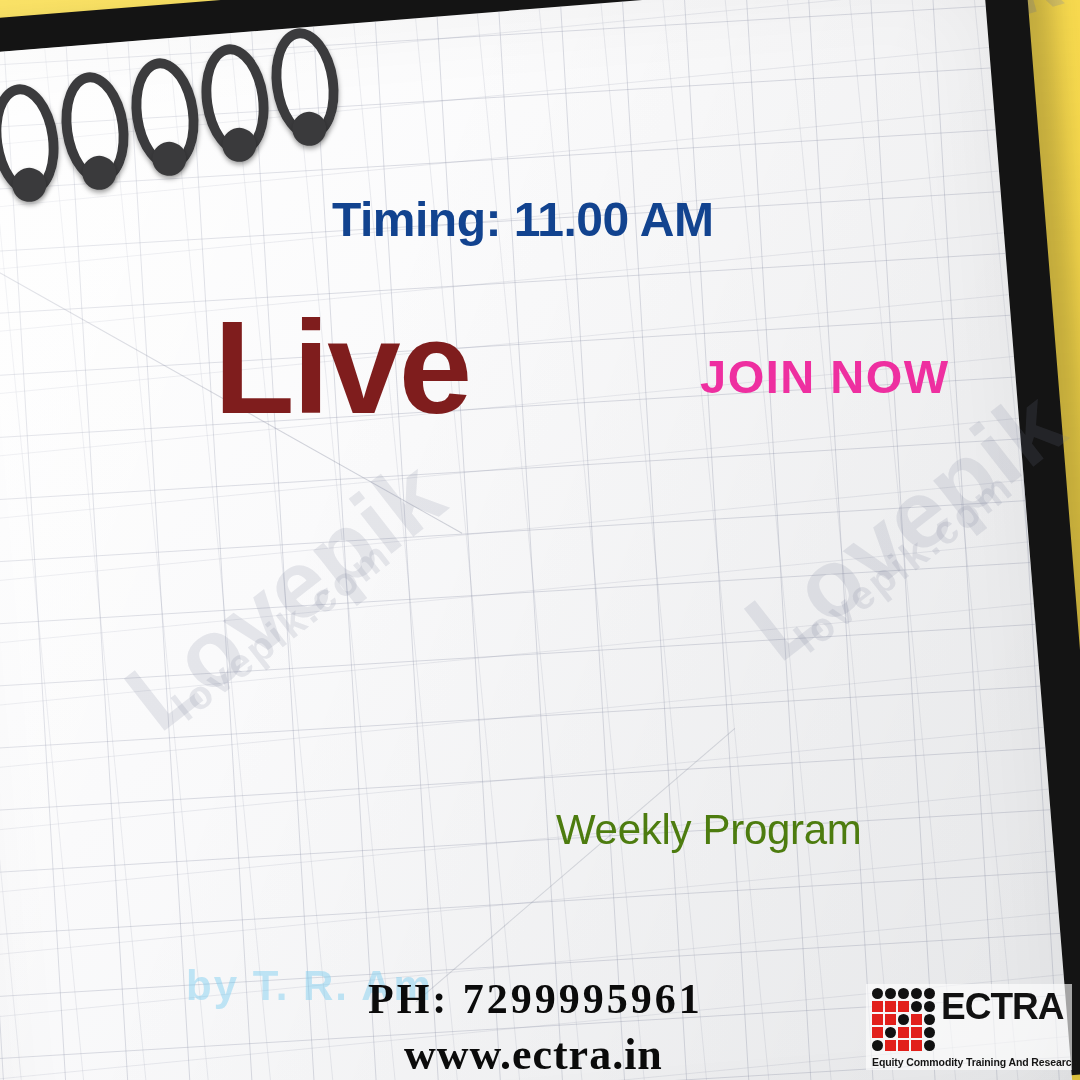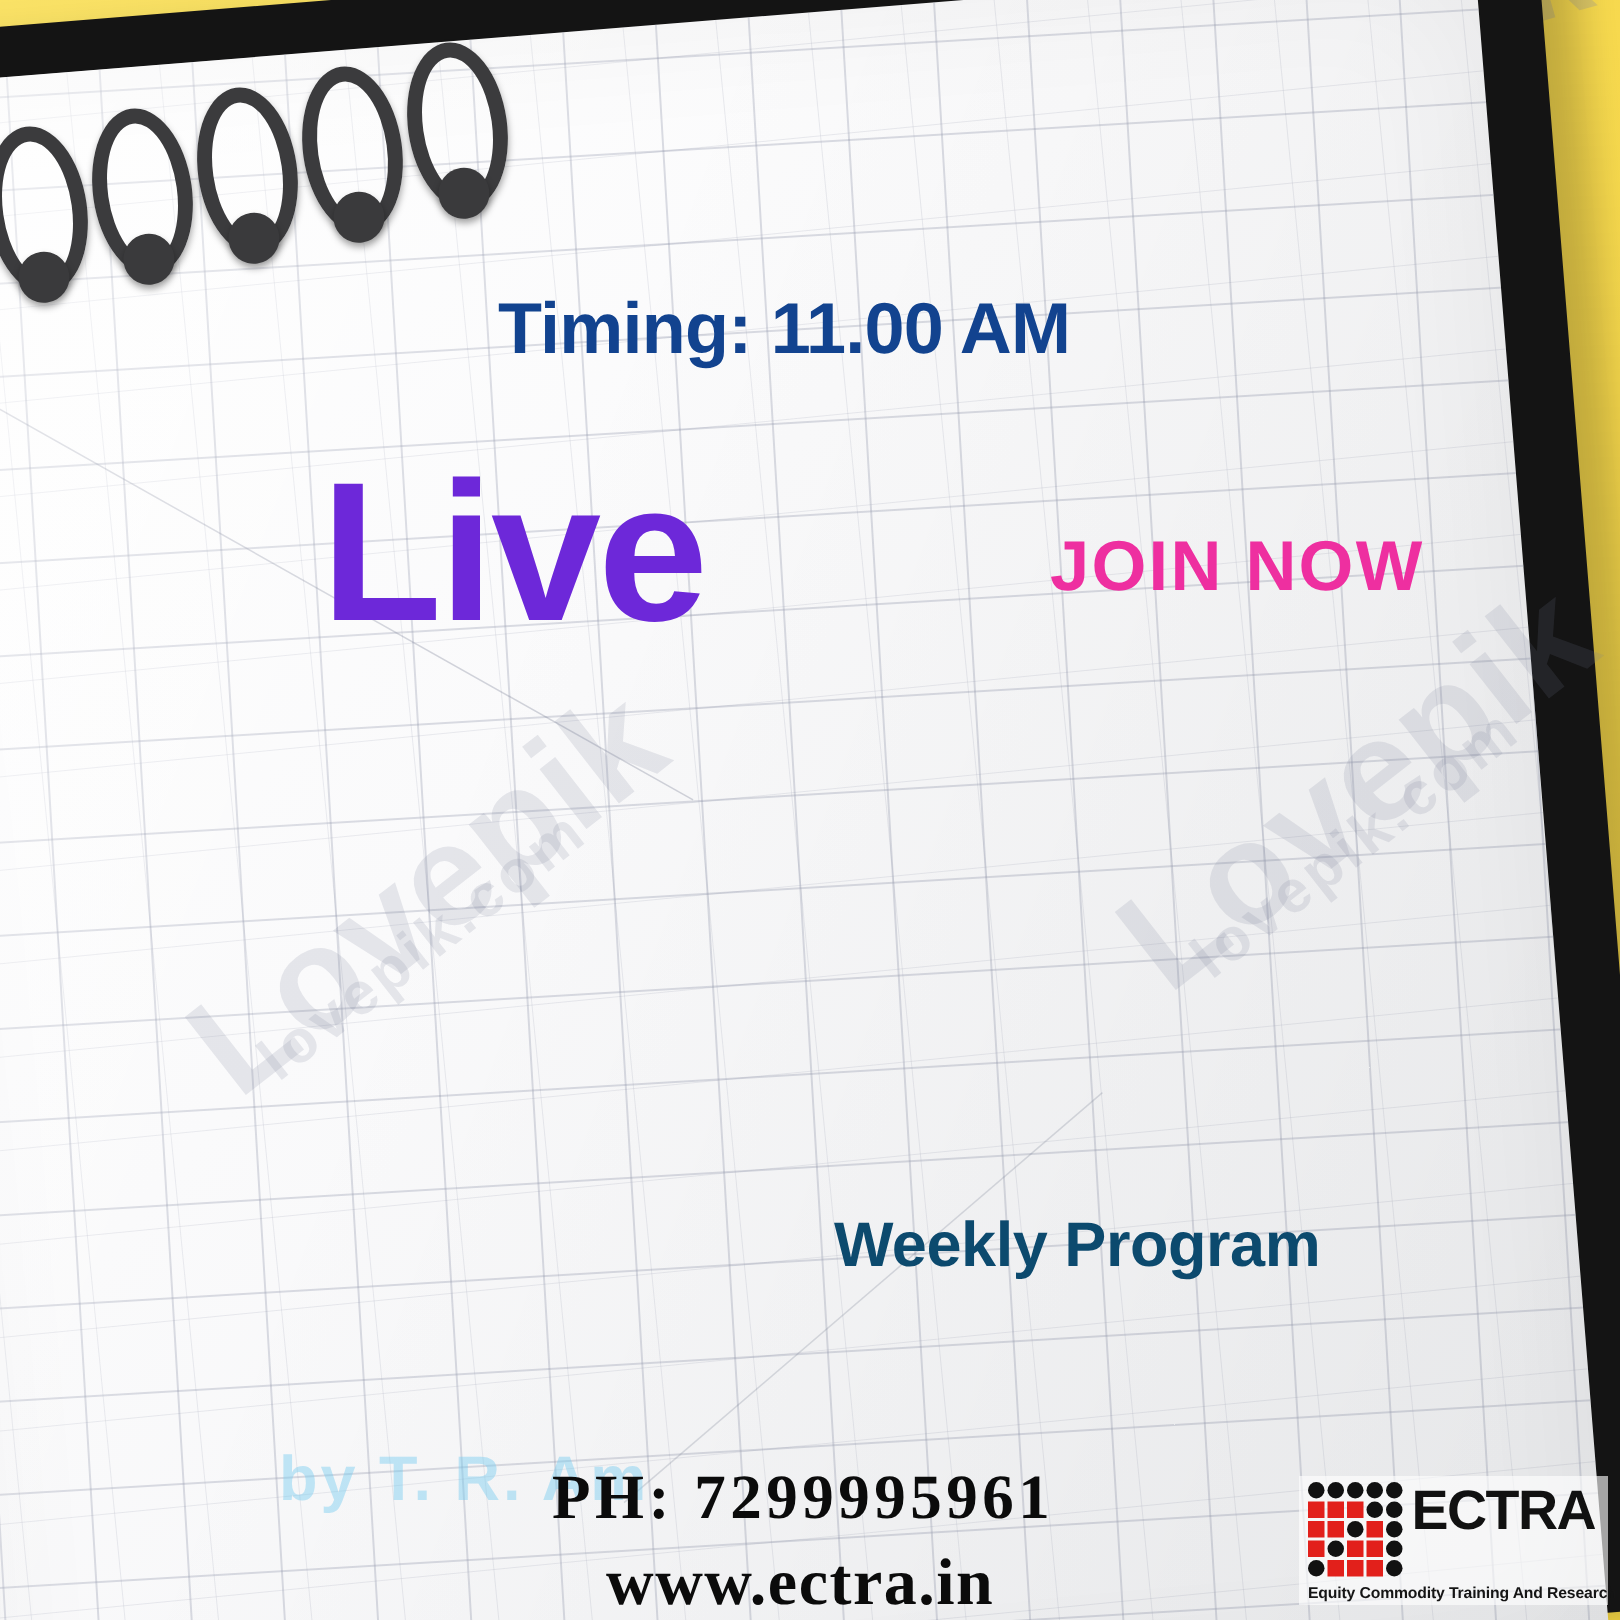--- a/index.html
+++ b/index.html
@@ -112,28 +112,28 @@
   .wm-logo2s{left:772px;top:540px;}
   .wm-top{left:110px;top:-50px;font-size:96px;transform:rotate(-16deg);color:rgba(225,190,60,.45);}
   .wm-top-s{left:170px;top:24px;font-size:34px;transform:rotate(-16deg);color:rgba(225,190,60,.45);letter-spacing:3px;}
   .wm-topr{left:740px;top:-28px;font-size:84px;transform:rotate(-16deg);color:rgba(130,140,170,.25);}
   .wm-byline{position:absolute;left:186px;top:962px;font-size:42px;font-weight:800;
     color:rgba(120,205,240,.45);letter-spacing:2px;white-space:nowrap;}
 
   
   .timing{position:absolute;left:332px;top:192px;font-size:48px;font-weight:800;
     color:#12438F;letter-spacing:-.5px;white-space:nowrap;}
-  .headline{position:absolute;left:214px;color:#6d28d9;font-weight:800;
+  .headline{position:absolute;left:214px;color:#7f1d1d;font-weight:800;
     font-size:132px;line-height:1;letter-spacing:-2px;white-space:nowrap;}
   .h1{top:302px;}
   .h2{top:465px;}
   .h3{top:640px;}
   .joinnow{position:absolute;left:700px;top:349px;font-size:47px;font-weight:800;
     color:#EE2FA0;letter-spacing:1.5px;white-space:nowrap;}
-  .sub{position:absolute;font-size:42px;font-weight:700;color:#0c4a6e;
+  .sub{position:absolute;font-size:42px;font-weight:400;color:#4d7c0f;
     letter-spacing:-.3px;white-space:nowrap;}
   .sub1{left:556px;top:806px;}
   .sub2{left:556px;top:862px;}
   .contact{position:absolute;font-weight:700;color:#0B0B0B;white-space:nowrap;
     font-family:"Liberation Serif", serif;text-align:center;}
   .ph{left:368px;top:975px;font-size:42px;letter-spacing:3px;}
   .web{left:404px;top:1029px;font-size:44px;letter-spacing:1px;}
 
   
   .logo{position:absolute;left:866px;top:984px;width:206px;height:86px;

